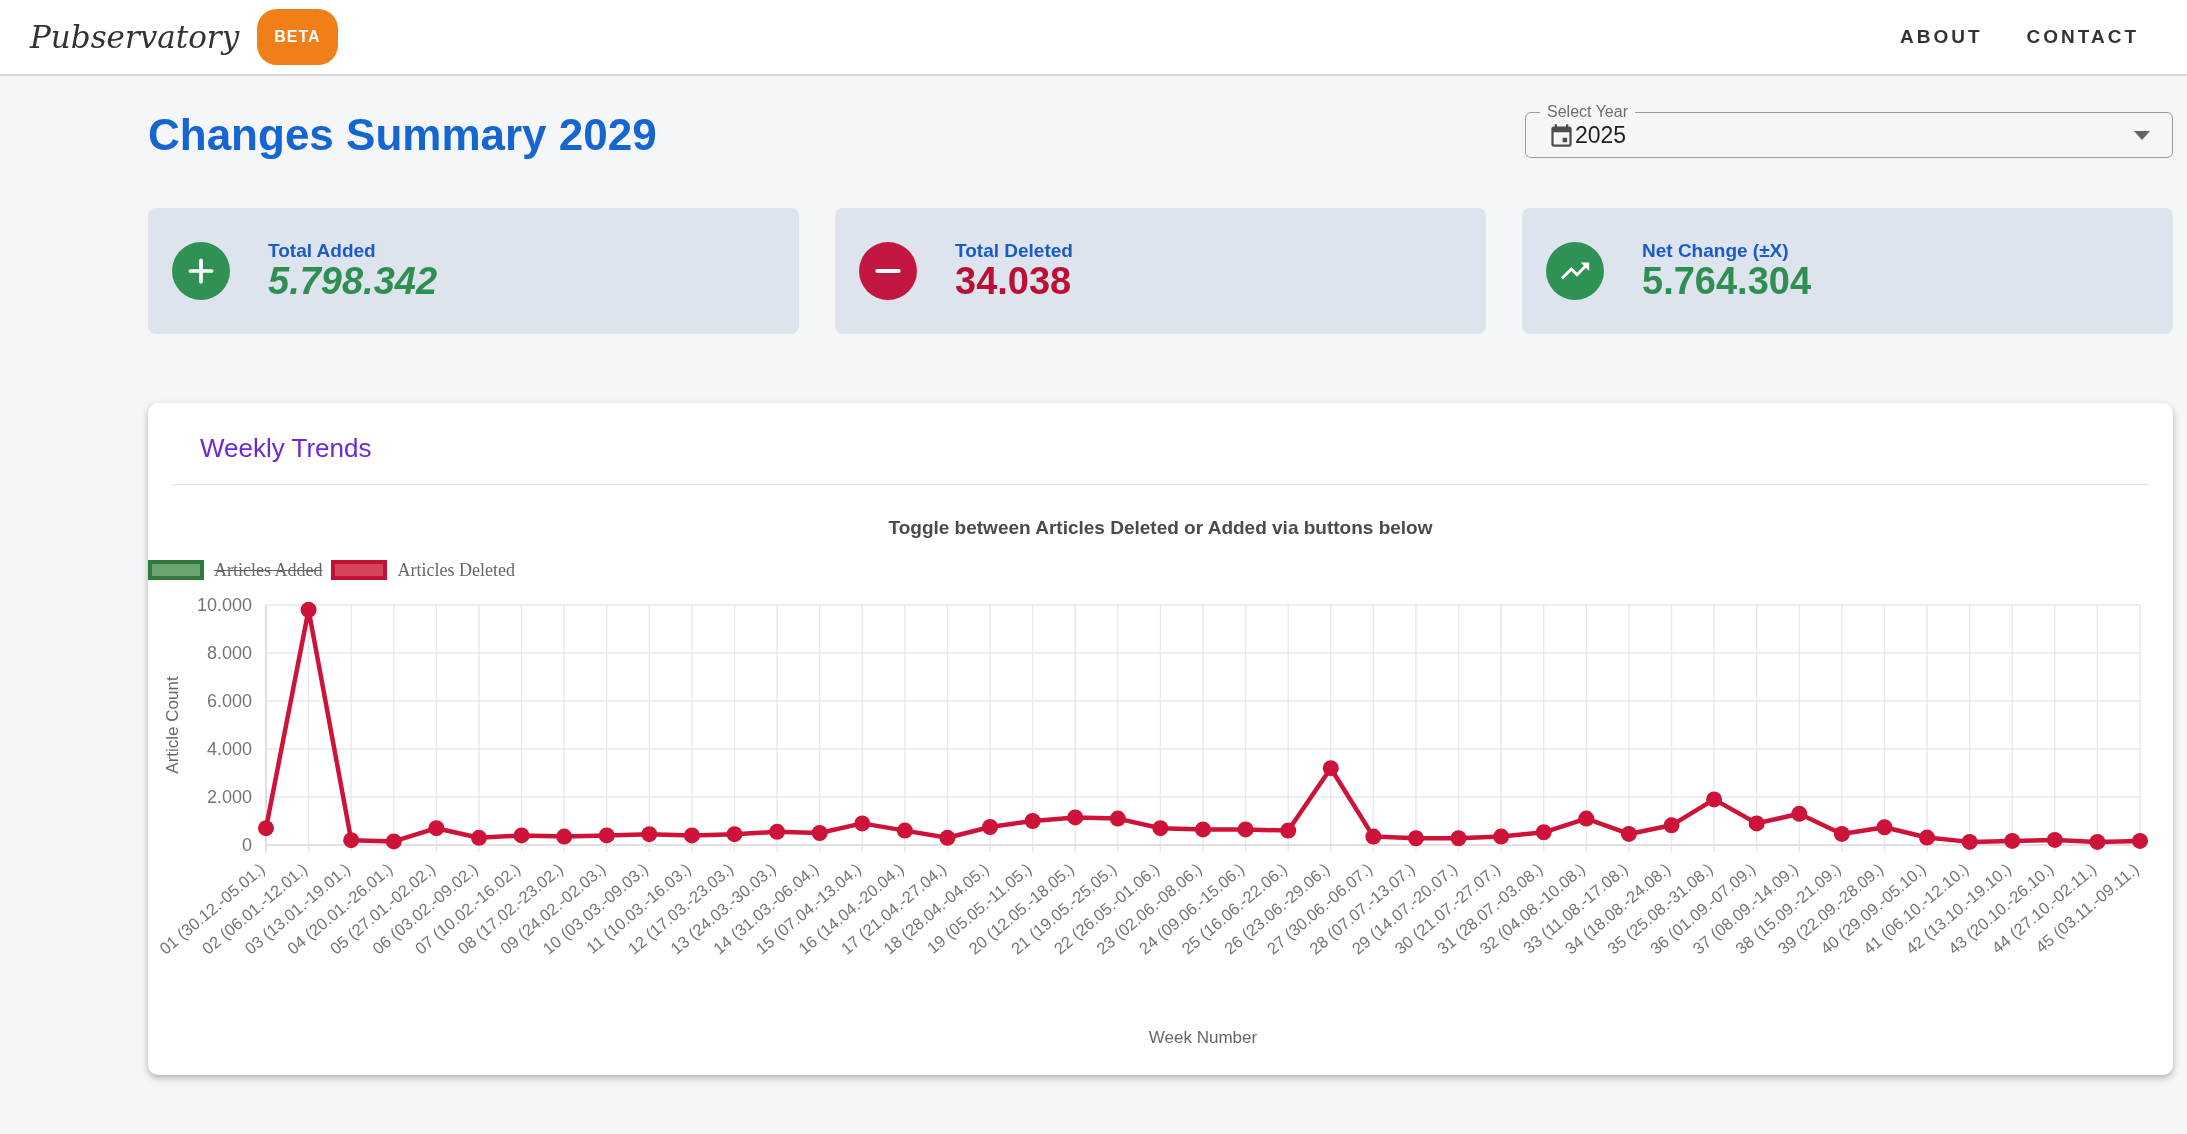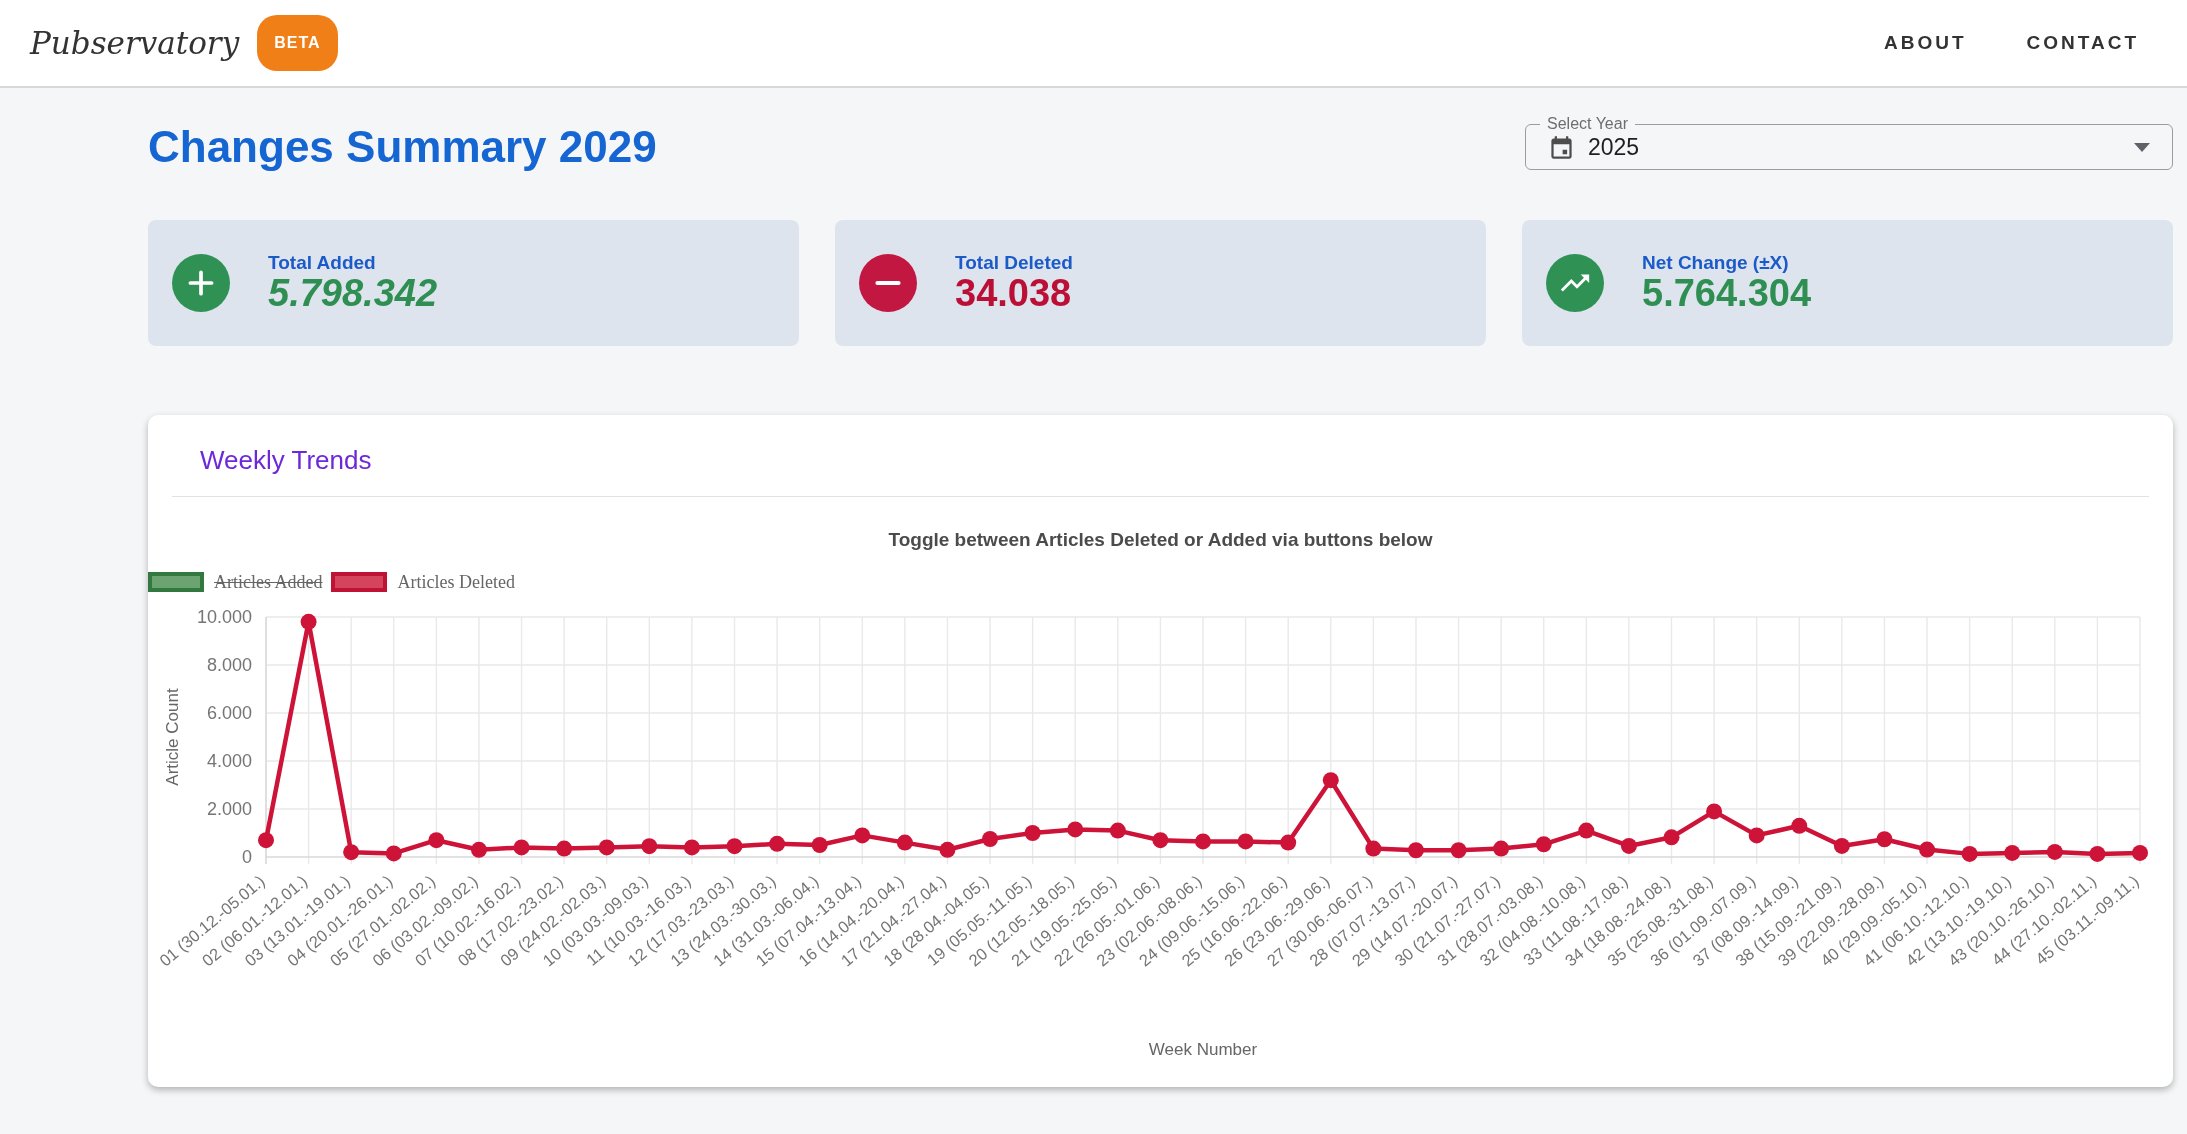--- a/index.html
+++ b/index.html
@@ -2,58 +2,58 @@
 <html><head>
 <meta charset="utf-8">
 <style>
   * { box-sizing: border-box; }
   html,body { margin:0; padding:0; }
   body { font-family: "Liberation Sans", sans-serif; background:#f5f6f7; }
   .viewport { position:relative; width:2187px; height:1134px; overflow:hidden; background:#f5f6f7; }
 
   
   .topbar {
-    height:88px; background:#ffffff; border-bottom:2px solid #d8d8d8;
+    height:76px; background:#ffffff; border-bottom:2px solid #d8d8d8;
     display:flex; align-items:center; justify-content:space-between;
     padding:0 48px 0 30px;
   }
   .brand { display:flex; align-items:center; }
   .logo {
     font-family:"DejaVu Serif", serif; font-style:italic;
     font-size:31px; color:#333333;
   }
   .beta-badge {
     margin-left:18px; background:#f07f17; color:#ffffff;
     font-weight:bold; font-size:16px; letter-spacing:1px;
     padding:20px 17px; border-radius:20px; line-height:1;
   }
   .nav { display:flex; align-items:center; }
   .nav a {
     color:#333333; text-decoration:none; font-weight:bold;
-    font-size:19px; letter-spacing:3px; margin-left:60px;
+    font-size:19px; letter-spacing:3px; margin-left:44px;
   }
 
   
   .main { padding:34px 14px 0 148px; }
   .content { width:2025px; }
 
   .title-row { display:flex; align-items:center; justify-content:space-between; }
   .page-title { margin:0; font-size:44px; font-weight:bold; color:#1565d2; }
 
   .year-select {
     position:relative; width:648px; height:46px;
     border:1px solid #999da3; border-radius:6px;
     display:flex; align-items:center; padding:0 22px; cursor:pointer;
   }
   .year-select .float-label {
     position:absolute; top:-11px; left:14px; background:#f5f6f7;
     padding:0 7px; font-size:16px; color:#6e6e6e; line-height:1.2;
   }
   .year-select .cal { width:27px; height:27px; }
-  .year-select .value { font-size:23px; color:#1f1f1f; margin-left:13px; }
+  .year-select .value { font-size:23px; color:#1f1f1f; }
   .year-select .caret {
     margin-left:auto; width:0; height:0;
     border-left:8px solid transparent; border-right:8px solid transparent;
     border-top:9px solid #5f6368;
   }
 
   
   .stats-row { display:flex; gap:36px; margin-top:48px; }
   .stat-card {
     flex:1; height:126px; background:#dde4ee; border-radius:8px;

